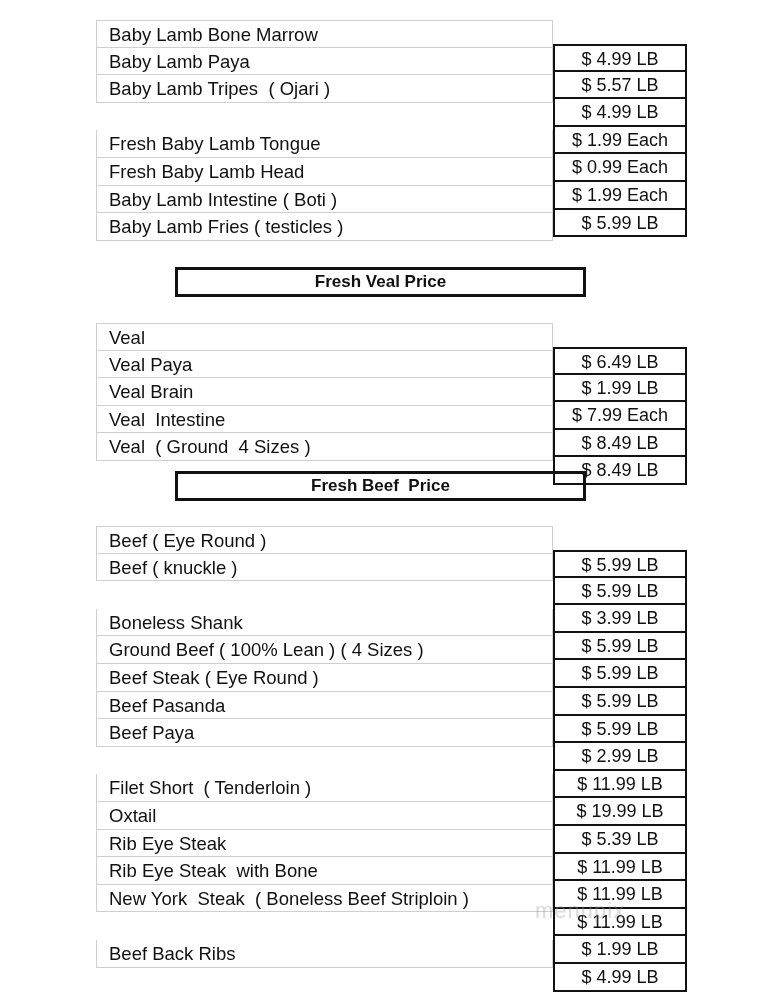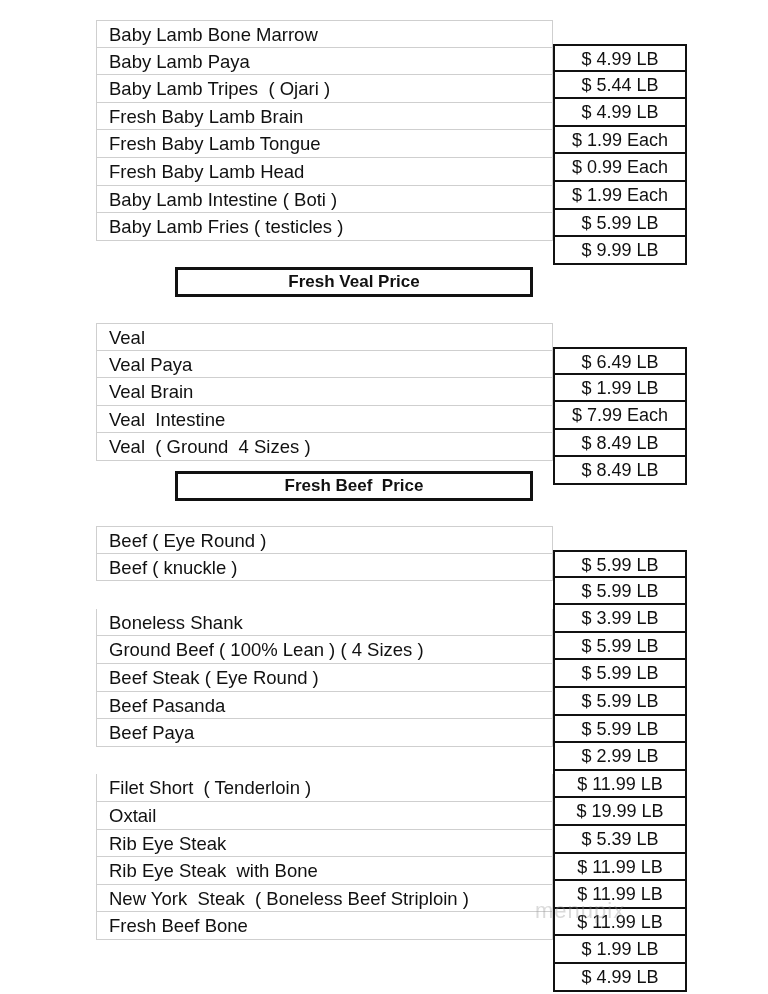--- a/index.html
+++ b/index.html
@@ -13,64 +13,62 @@
       font-size: 18.5px; line-height: 27px; padding-left: 12px; white-space: pre;
     }
     .row:first-child .name { border-top: 1px solid #cfcfcf; }
     .price {
       position: absolute; left: 457px; top: 0; width: 134px; height: 27.6px;
       border: 2px solid #111; border-top: none; box-sizing: border-box;
       font-size: 18px; line-height: 26px; text-align: center; white-space: pre; margin-top: 24px;
     }
     .row:first-child .price { border-top: 2px solid #111; }
     .section-header {
-      position: absolute; left: 175px; width: 358px; height: 30px;
+      position: absolute; left: 175px; width: 411px; height: 30px;
       border: 3px solid #111; box-sizing: border-box;
       font-weight: bold; font-size: 17px; text-align: center; line-height: 24px; white-space: pre;
     }
     .watermark {
       position: absolute; left: 535px; top: 898px; font-size: 22px; color: rgba(150,150,150,0.35);
       letter-spacing: 1px;
     }
   </style>
 </head>
 <body>
 
 <div class="tbl" style="top:20px;">
   <div class="row">
       <div class="name">Baby Lamb Bone Marrow</div>
       <div class="price">$ 4.99 LB</div>
     </div>
   <div class="row">
       <div class="name">Baby Lamb Paya</div>
-      <div class="price">$ 5.44 LB</div>
+      <div class="price">$ 5.57 LB</div>
     </div>
   <div class="row">
       <div class="name">Baby Lamb Tripes  ( Ojari )</div>
       <div class="price">$ 4.99 LB</div>
     </div>
   <div class="row">
-      <div class="name">Fresh Baby Lamb Brain</div>
       <div class="price">$ 1.99 Each</div>
     </div>
   <div class="row">
       <div class="name">Fresh Baby Lamb Tongue</div>
       <div class="price">$ 0.99 Each</div>
     </div>
   <div class="row">
       <div class="name">Fresh Baby Lamb Head</div>
       <div class="price">$ 1.99 Each</div>
     </div>
   <div class="row">
       <div class="name">Baby Lamb Intestine ( Boti )</div>
       <div class="price">$ 5.99 LB</div>
     </div>
   <div class="row">
       <div class="name">Baby Lamb Fries ( testicles )</div>
-      <div class="price">$ 9.99 LB</div>
     </div>
 </div>
 
 <div class="section-header" style="top:267px;">Fresh Veal Price</div>
 
 <div class="tbl" style="top:323px;border-radius:19px;">
   <div class="row">
       <div class="name">Veal</div>
       <div class="price">$ 6.49 LB</div>
     </div>
@@ -143,21 +141,21 @@
     </div>
   <div class="row">
       <div class="name">Rib Eye Steak  with Bone</div>
       <div class="price">$ 11.99 LB</div>
     </div>
   <div class="row">
       <div class="name">New York  Steak  ( Boneless Beef Striploin )</div>
       <div class="price">$ 11.99 LB</div>
     </div>
   <div class="row">
-      <div class="name">Fresh Beef Bone</div>
       <div class="price">$ 1.99 LB</div>
     </div>
   <div class="row">
+      <div class="name">Beef Back Ribs</div>
       <div class="price">$ 4.99 LB</div>
     </div>
 </div>
 
 <div class="watermark">menupix</div>
 
 </body></html>

